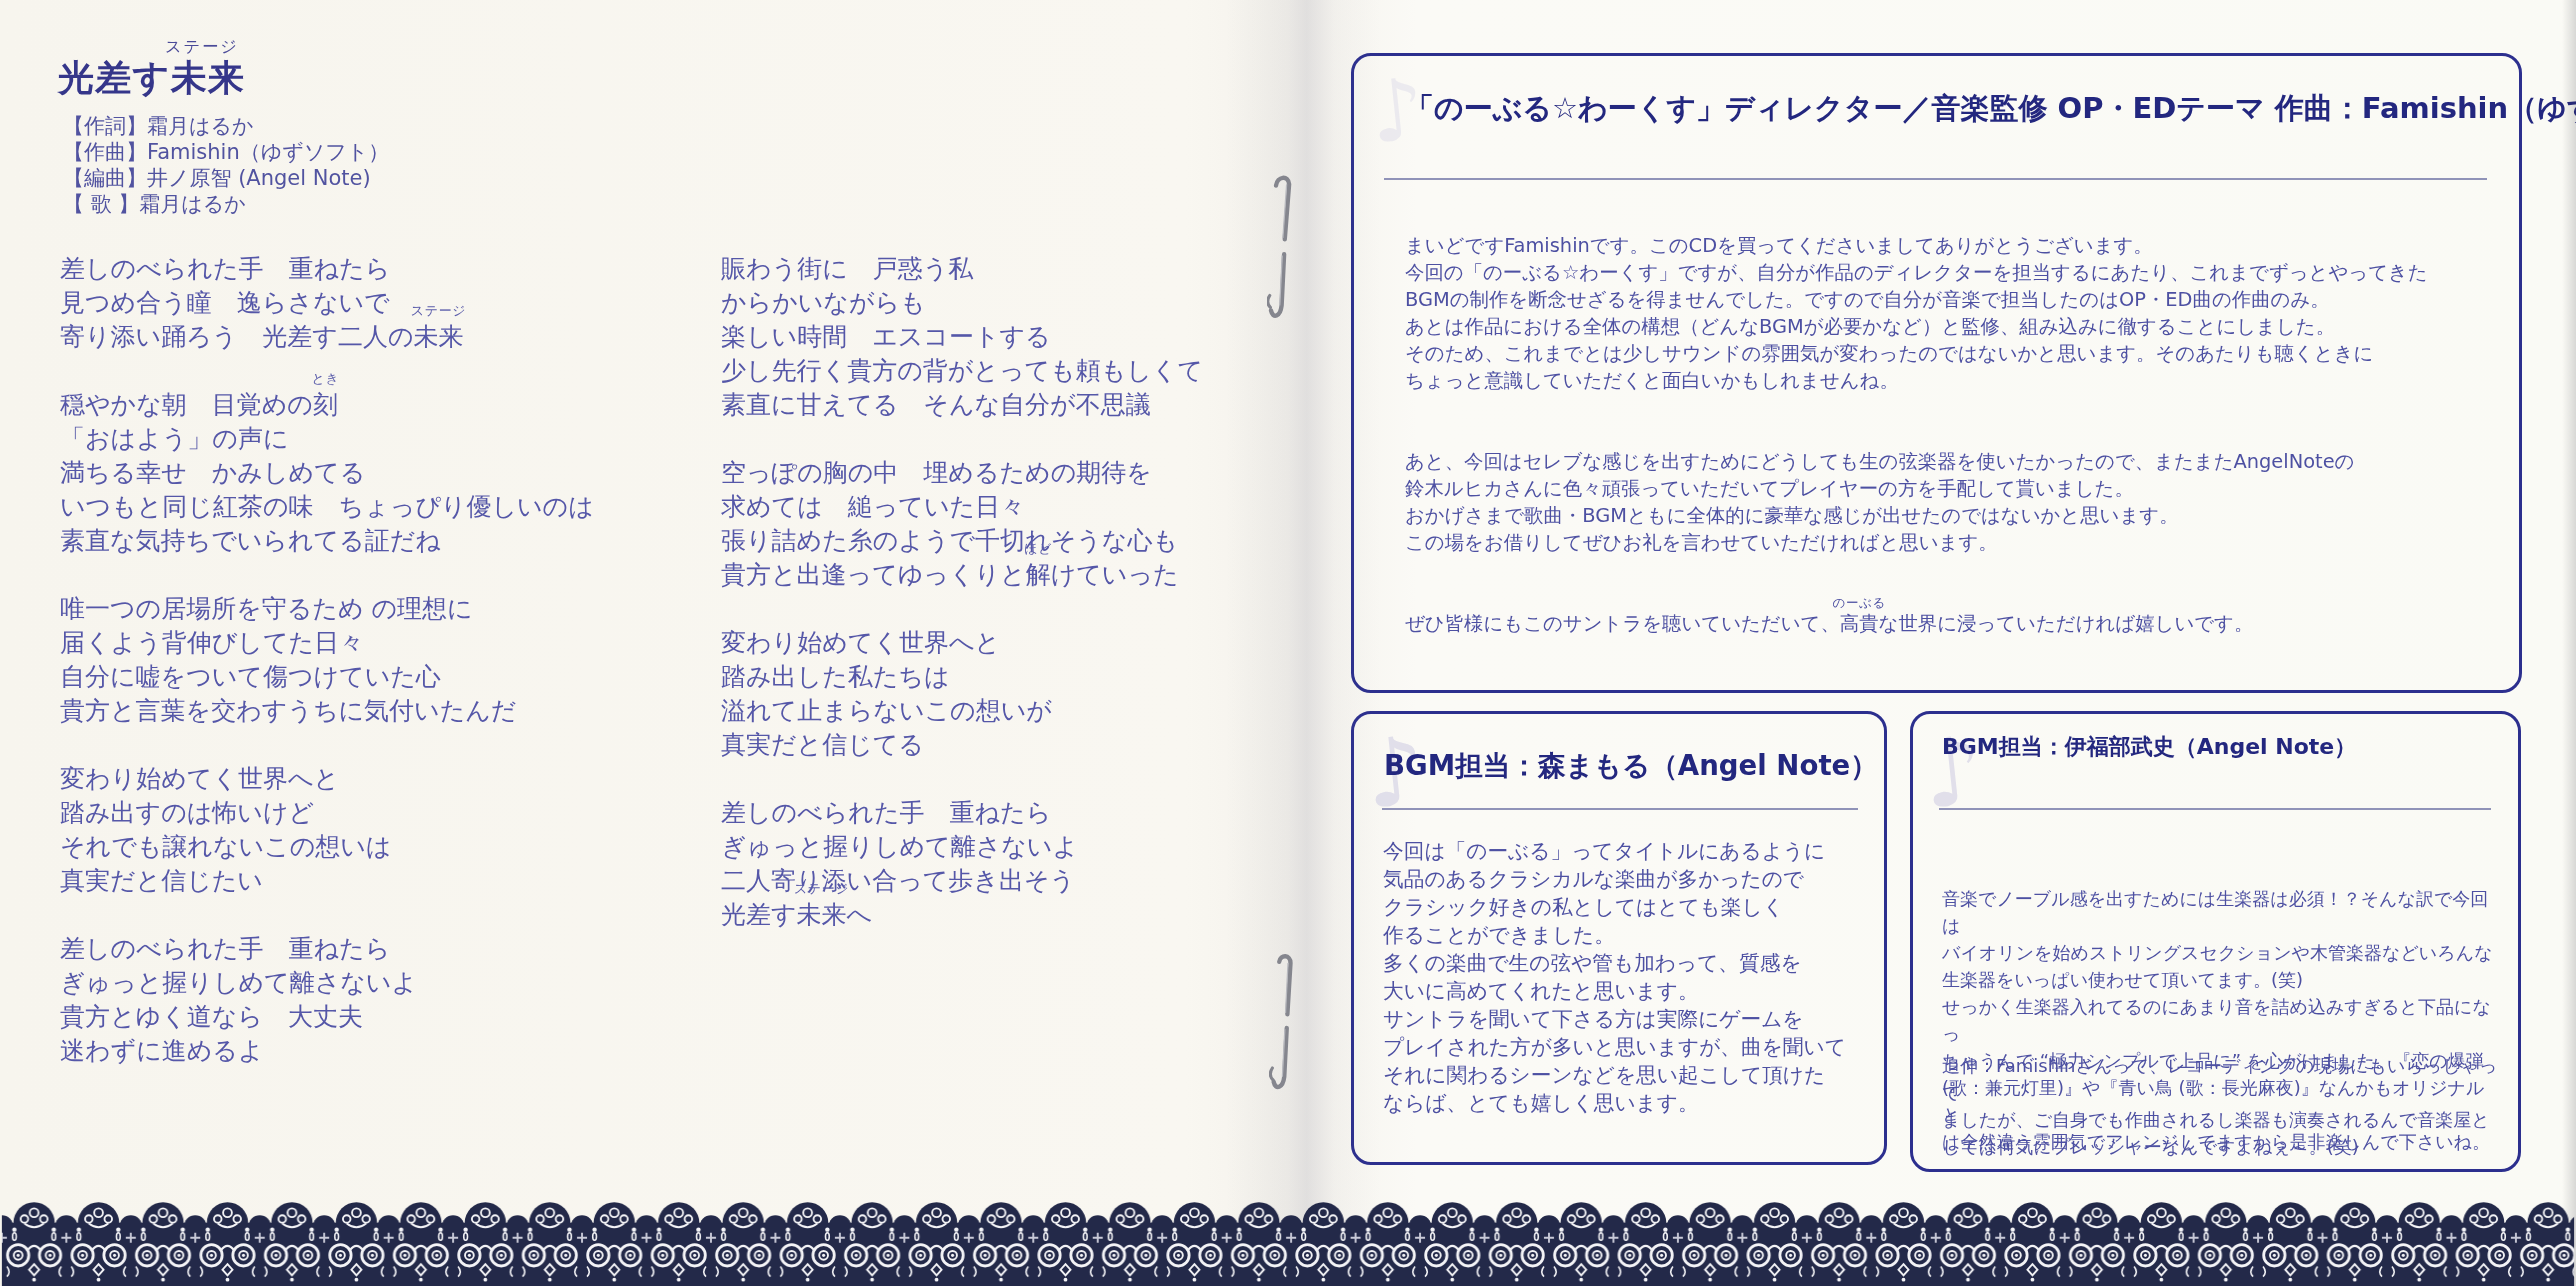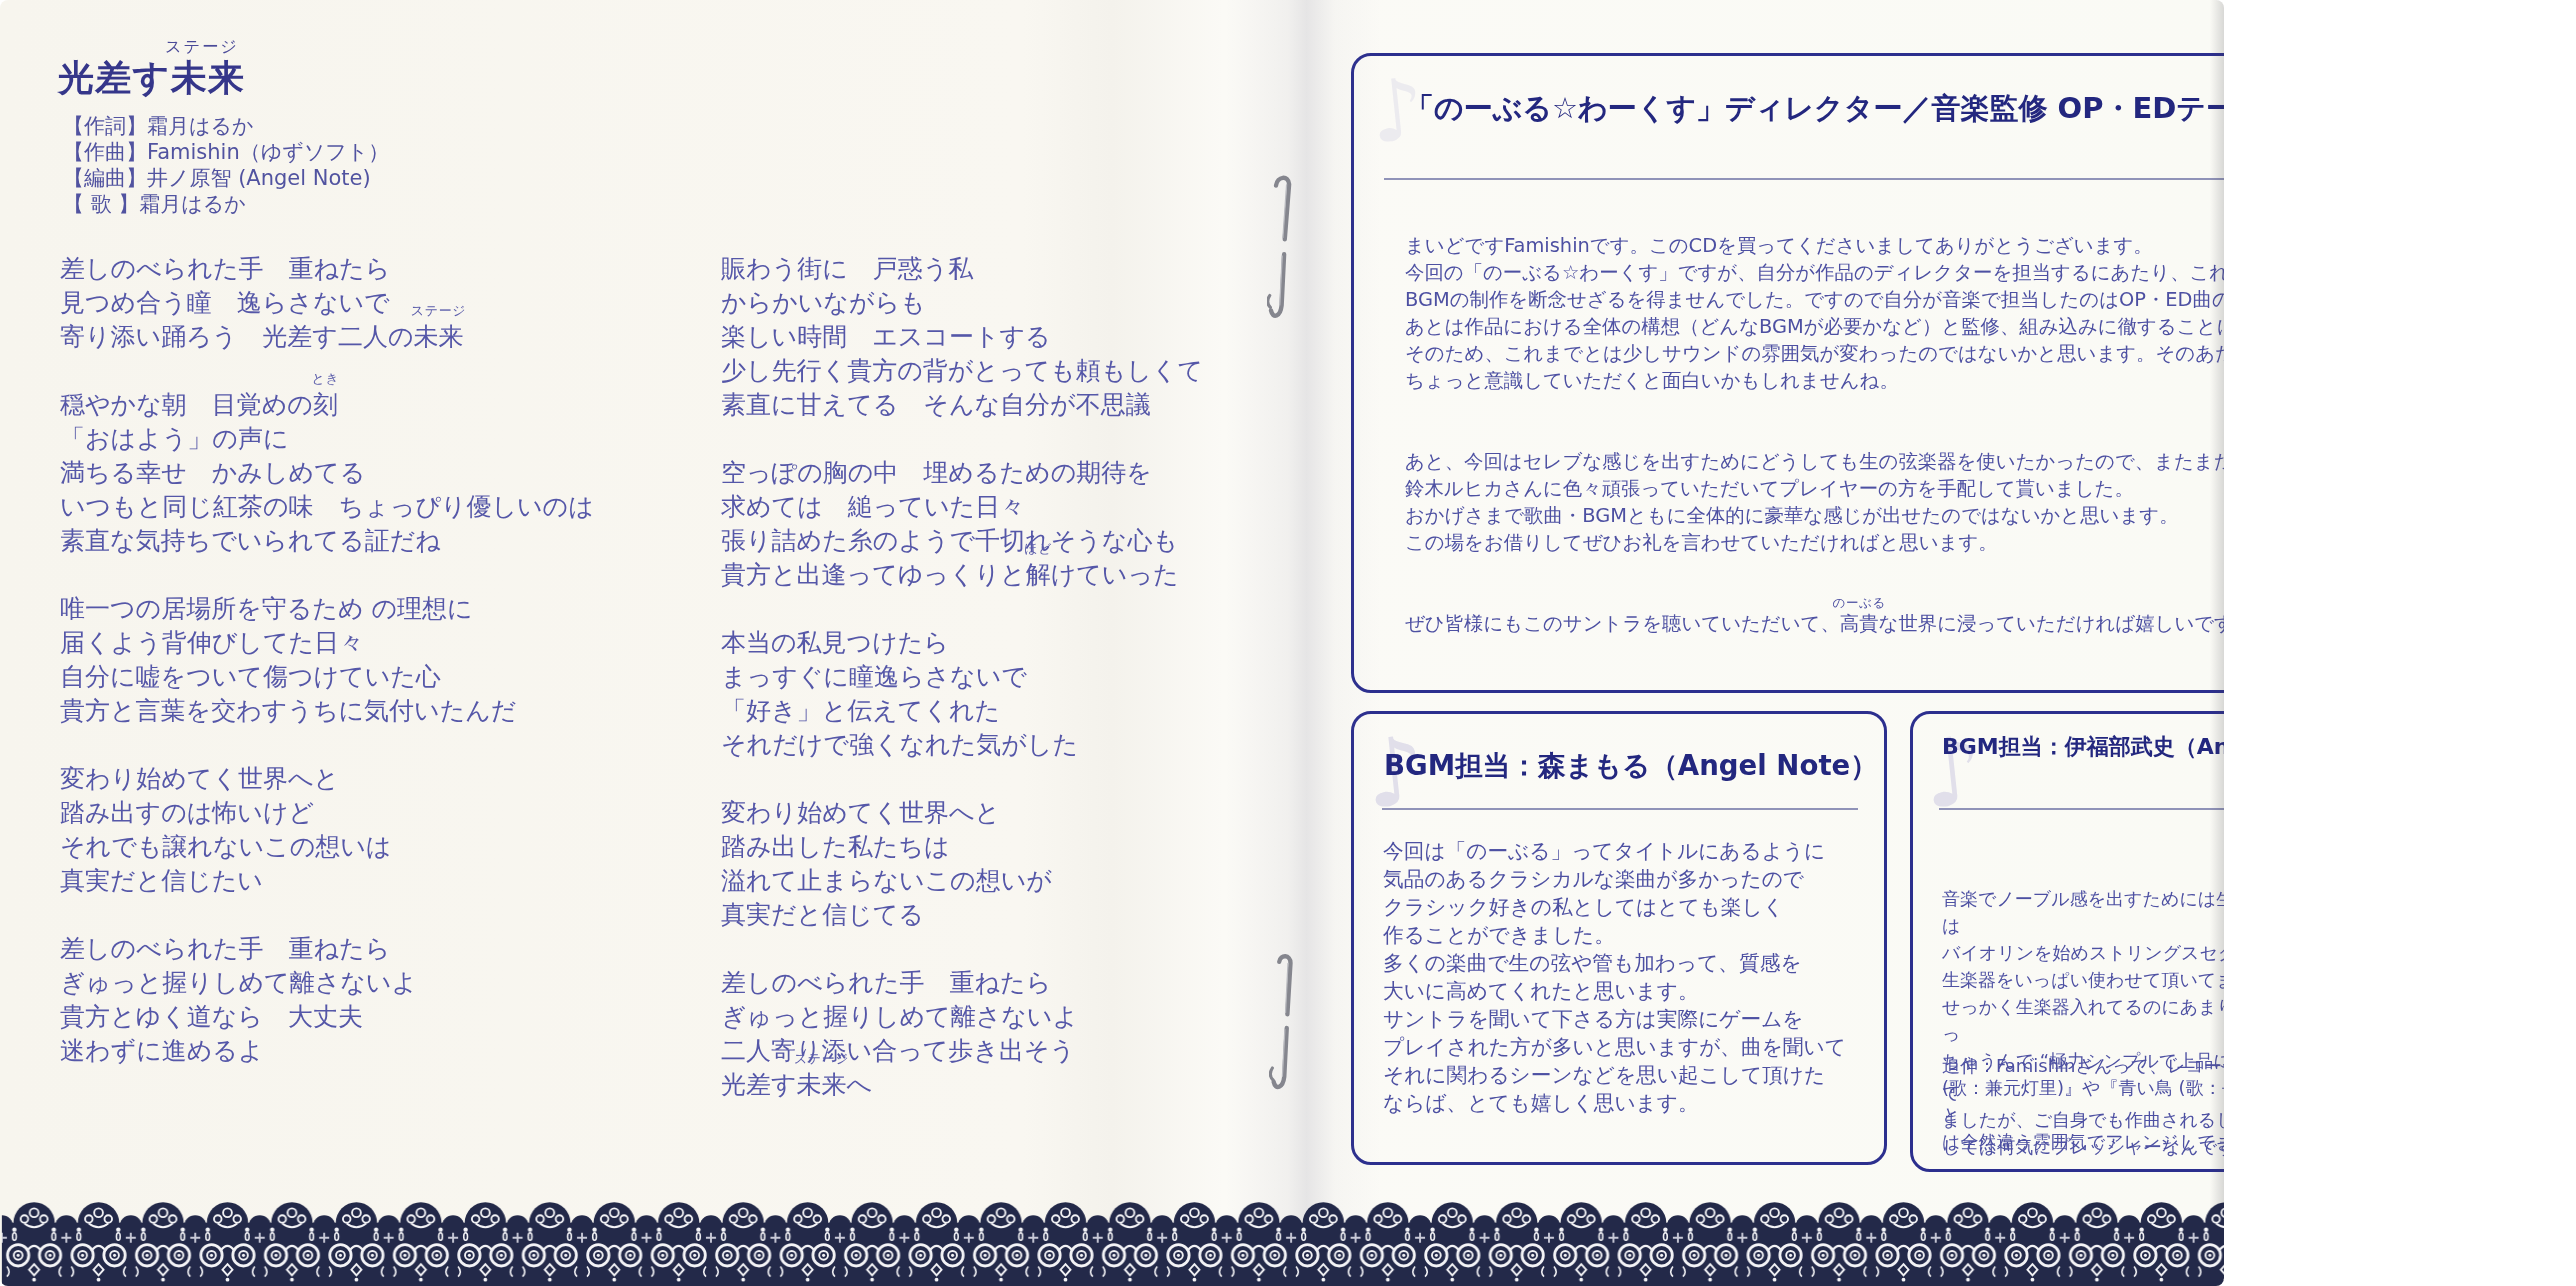--- a/index.html
+++ b/index.html
@@ -1,20 +1,19 @@
 <!DOCTYPE html>
 <html style="font-size:10px"><head>
 <meta charset="utf-8">
 <style>
   html,body{margin:0;padding:0;}
   body{font-family:"DejaVu Sans","Liberation Sans",sans-serif;}
   #booklet{
-    position:relative; width:2224px; height:1286px; overflow:hidden;
+    position:relative; width:2576px; height:1286px; overflow:hidden;
     background:linear-gradient(90deg,#f7f5ee 0%,#f9f7f1 46%,#f4f2ec 50%,#fbfaf6 55%,#fafaf5 100%);
-    border-radius:8px;
   }
   
   .title-ruby{position:absolute;left:165px;top:36px;font-size:16.3px;letter-spacing:1.9px;color:#4a4a98;}
   .song-title{position:absolute;left:58px;top:54px;font-size:36px;font-weight:bold;letter-spacing:1.3px;color:#35368a;}
   .credits{position:absolute;left:63px;top:113px;font-size:21px;line-height:26px;color:#5153a0;white-space:pre-line;}
   .lyr-col{position:absolute;top:252px;font-size:25px;line-height:34px;color:#5557a8;}
   #col1{left:60px;} #col2{left:721px;}
   .stanza{margin:0 0 34px 0;}
   .multiline{white-space:pre-line;}
   .line{height:34px;line-height:34px;white-space:nowrap;}
@@ -100,24 +99,20 @@
 からかいながらも
 楽しい時間　エスコートする
 少し先行く貴方の背がとっても頼もしくて
 素直に甘えてる　そんな自分が不思議</div>
       <div class="stanza">
         <div class="multiline">空っぽの胸の中　埋めるための期待を
 求めては　縋っていた日々
 張り詰めた糸のようで千切れそうな心も</div>
         <div class="line"><span>貴方と出逢ってゆっくりと</span><span class="rubyb"><span>解</span><span class="frt">ほど</span></span><span>けていった</span></div>
       </div>
-      <div class="stanza multiline">本当の私見つけたら
-まっすぐに瞳逸らさないで
-「好き」と伝えてくれた
-それだけで強くなれた気がした</div>
       <div class="stanza multiline">変わり始めてく世界へと
 踏み出した私たちは
 溢れて止まらないこの想いが
 真実だと信じてる</div>
       <div class="stanza">
         <div class="multiline">差しのべられた手　重ねたら
 ぎゅっと握りしめて離さないよ
 二人寄り添い合って歩き出そう</div>
         <div class="line"><span>光差す</span><span class="rubyb"><span>未来</span><span class="frt">ステージ</span></span><span>へ</span></div>
       </div>

